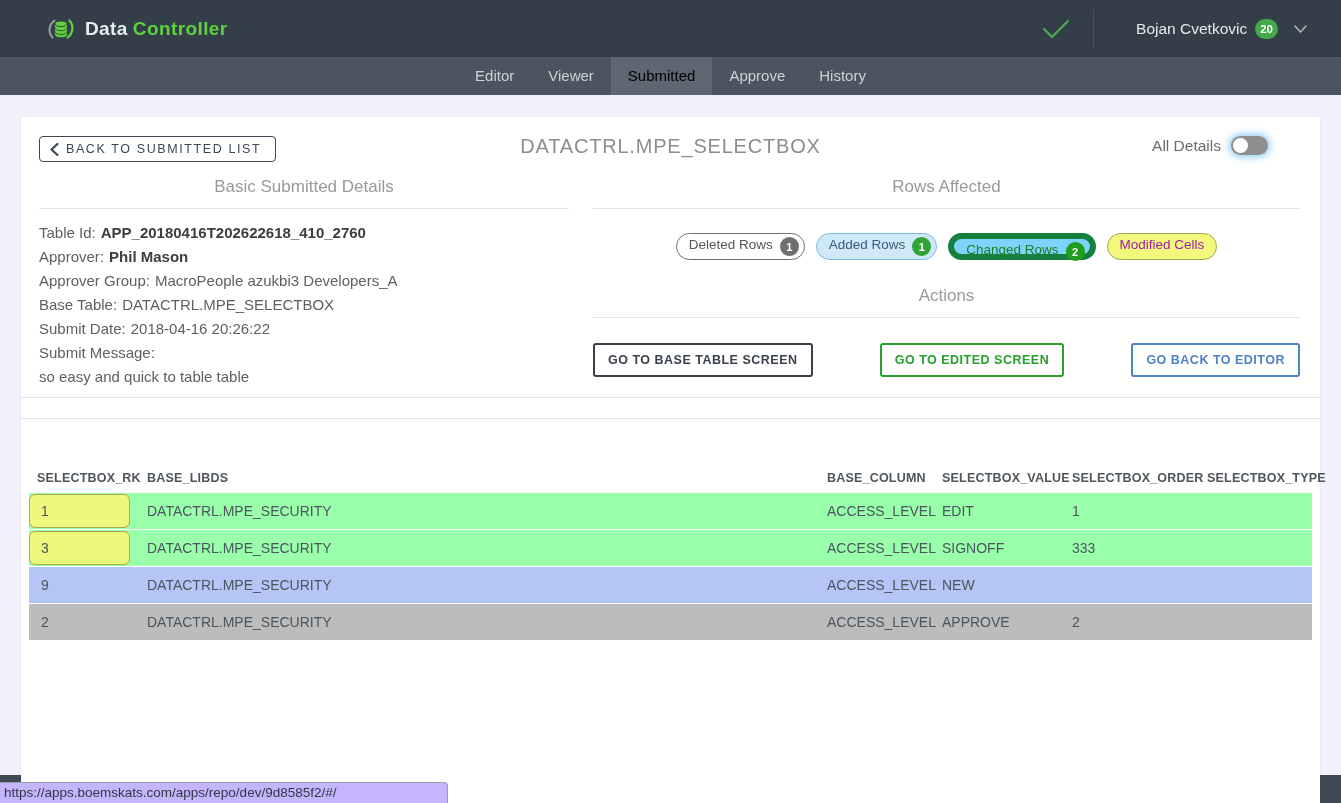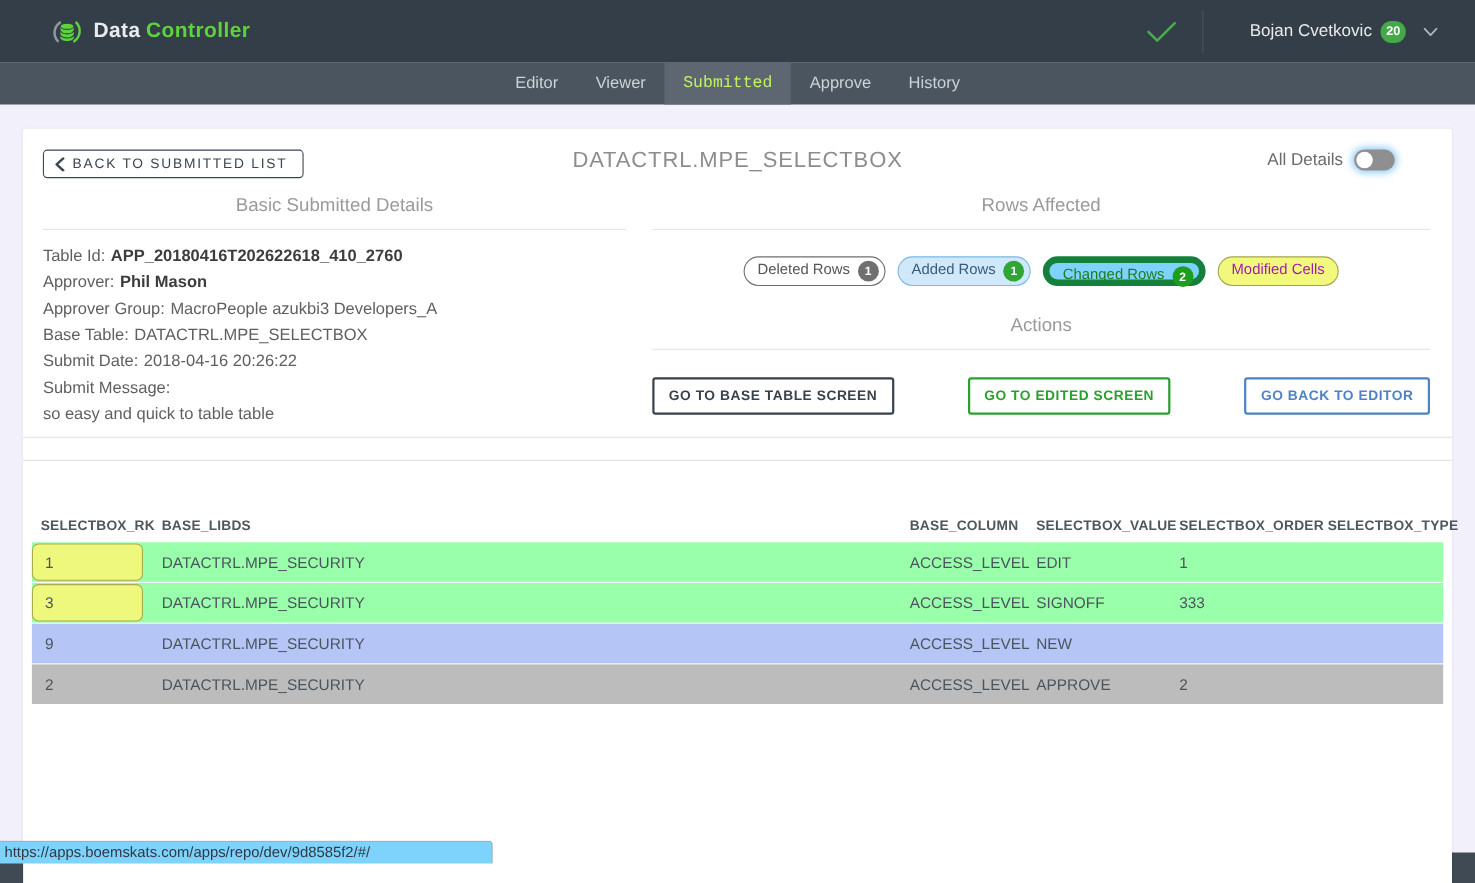--- a/index.html
+++ b/index.html
@@ -24,21 +24,21 @@
   .topbar-right{display:flex;align-items:center;}
   .check-icon{width:30px;height:22px;margin-right:22px;cursor:pointer;}
   .vdiv{width:1px;height:38px;background:#4a545e;margin-right:42px;}
   .user{display:flex;align-items:center;gap:8px;cursor:pointer;color:#e7eaec;font-size:15.5px;}
   .user-badge{background:var(--badge-green);color:#fff;font-size:11.5px;min-width:20px;height:20px;border-radius:10px;display:inline-flex;align-items:center;justify-content:center;padding:0 5px;font-weight:bold;}
   .chev-svg{width:13px;height:8px;margin-left:8px;}
 
   
   .navbar{height:38px;background:var(--nav-bg);display:flex;justify-content:center;}
   .nav-tab{color:#ccd2d7;font-size:15px;line-height:38px;padding:0 17px;cursor:pointer;}
-  .nav-tab.active{background:var(--nav-active);color:#bef264;font-family:Liberation Mono, monospace;}
+  .nav-tab.active{background:var(--nav-active);color:#000000;}
 
   
   .content{height:680px;padding-top:22px;}
   .card{margin:0 21px;background:#fff;height:744px;border-radius:2px;box-shadow:0 1px 3px rgba(0,0,0,.08);position:relative;}
 
   .toolbar{position:relative;height:44px;padding-top:19px;}
   .back-btn{position:absolute;left:18px;top:19px;display:flex;align-items:center;gap:7px;background:#fff;border:1px solid #3b4753;border-radius:4px;padding:5px 14px 5px 10px;font-family:inherit;font-size:12.5px;letter-spacing:1.6px;color:#3b4753;cursor:pointer;}
   .back-chev{width:9px;height:13px;}
   .page-title{position:absolute;left:50%;top:18px;transform:translateX(-50%);font-size:20px;font-weight:400;color:#8d8d8d;letter-spacing:.8px;white-space:nowrap;}
   .toggle-wrap{position:absolute;right:52px;top:19px;display:flex;align-items:center;gap:10px;}
@@ -86,21 +86,21 @@
   .row-changed{background:var(--row-changed);}
   .row-added{background:var(--row-added);}
   .row-deleted{background:var(--row-deleted);}
   .tcell{font-size:14px;color:#4b555e;padding-left:8px;height:100%;display:flex;align-items:center;}
   .cell-rk{padding-left:0;}
   .mod-cell{width:101px;height:34px;margin-top:0;background:var(--cell-modified);border:1px solid var(--cell-modified-border);border-radius:6px;display:flex;align-items:center;padding-left:11px;}
   .plain-rk{padding-left:12px;}
 
   
   .footer{height:28px;background:var(--footer-bg);display:flex;align-items:center;justify-content:center;color:#c9cdd2;font-size:13.5px;}
-  .statusbar{position:absolute;left:0;bottom:18px;width:448px;height:21px;background:#7dd3fc;border-top:1px solid #9aa1ab;border-right:1px solid #9aa1ab;border-top-right-radius:4px;color:#313845;font-size:13.5px;line-height:20px;padding-left:4px;white-space:nowrap;overflow:hidden;}
+  .statusbar{position:absolute;left:0;bottom:0;width:448px;height:21px;background:#c4b5fd;border-top:1px solid #9aa1ab;border-right:1px solid #9aa1ab;border-top-right-radius:4px;color:#313845;font-size:13.5px;line-height:20px;padding-left:4px;white-space:nowrap;overflow:hidden;}
 </style>
 </head>
 <body>
 
 <header class="topbar">
   <div class="brand">
     <svg class="logo-svg" viewBox="0 0 32 32">
       <path d="M7 25 A 12 12 0 0 1 9 7" stroke="#8f979e" stroke-width="2.4" fill="none" stroke-linecap="round"></path>
       <path d="M25 7 A 12 12 0 0 1 23 25" stroke="#5ed13e" stroke-width="2.4" fill="none" stroke-linecap="round"></path>
       <path d="M9.5 10.5 v11 c0 1.9 2.9 3.4 6.5 3.4 s6.5 -1.5 6.5 -3.4 v-11" fill="#5ed13e"></path>

